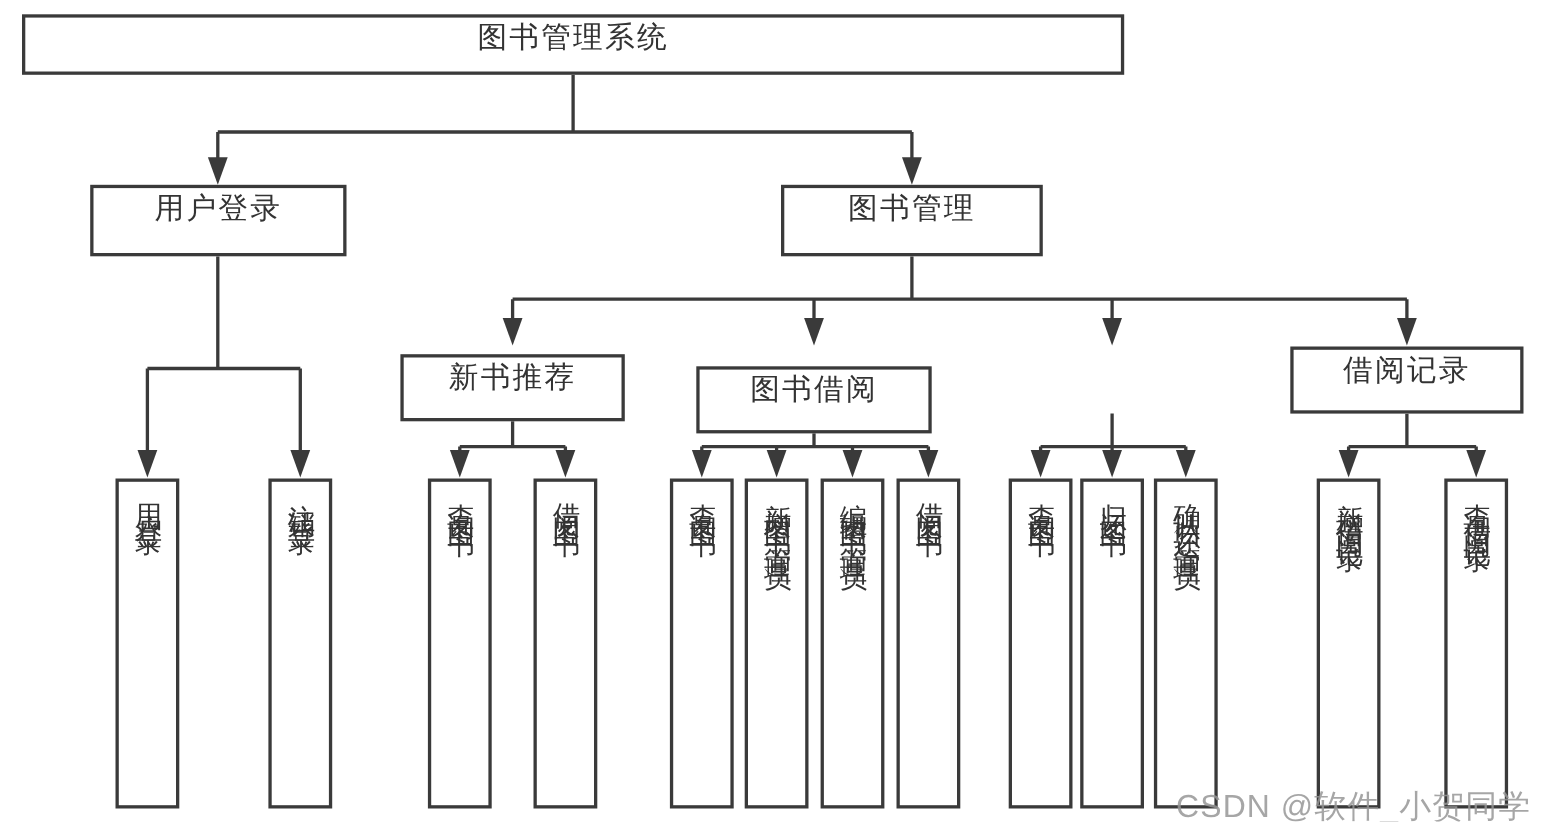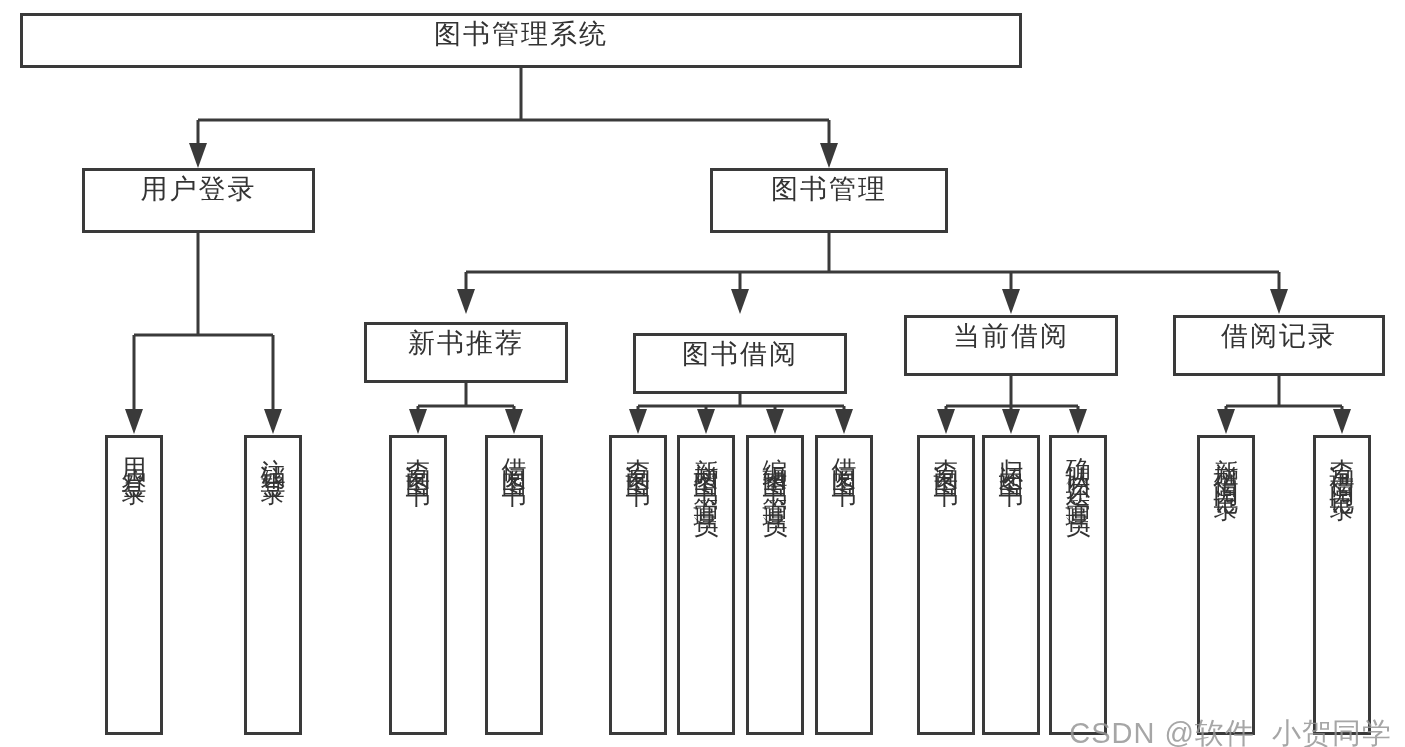--- a/index.html
+++ b/index.html
@@ -112,23 +112,20 @@
   <div class="box" style="left:710px;top:168px;width:238px;height:65px">
     <span class="lbl">图书管理</span>
   </div>
 
   <div class="box" style="left:364px;top:322px;width:204px;height:61px">
     <span class="lbl">新书推荐</span>
   </div>
   <div class="box" style="left:633px;top:333px;width:214px;height:61px">
     <span class="lbl">图书借阅</span>
   </div>
-  <div class="box" style="left:904px;top:315px;width:214px;height:61px">
-    <span class="lbl">当前借阅</span>
-  </div>
   <div class="box" style="left:1173px;top:315px;width:212px;height:61px">
     <span class="lbl">借阅记录</span>
   </div>
 
   <div class="box v" style="left:105px;top:435px;width:58px;height:300px">
     <span class="lbl">用户登录</span>
   </div>
   <div class="box v" style="left:244px;top:435px;width:58px;height:300px">
     <span class="lbl">注销登录</span>
   </div>

